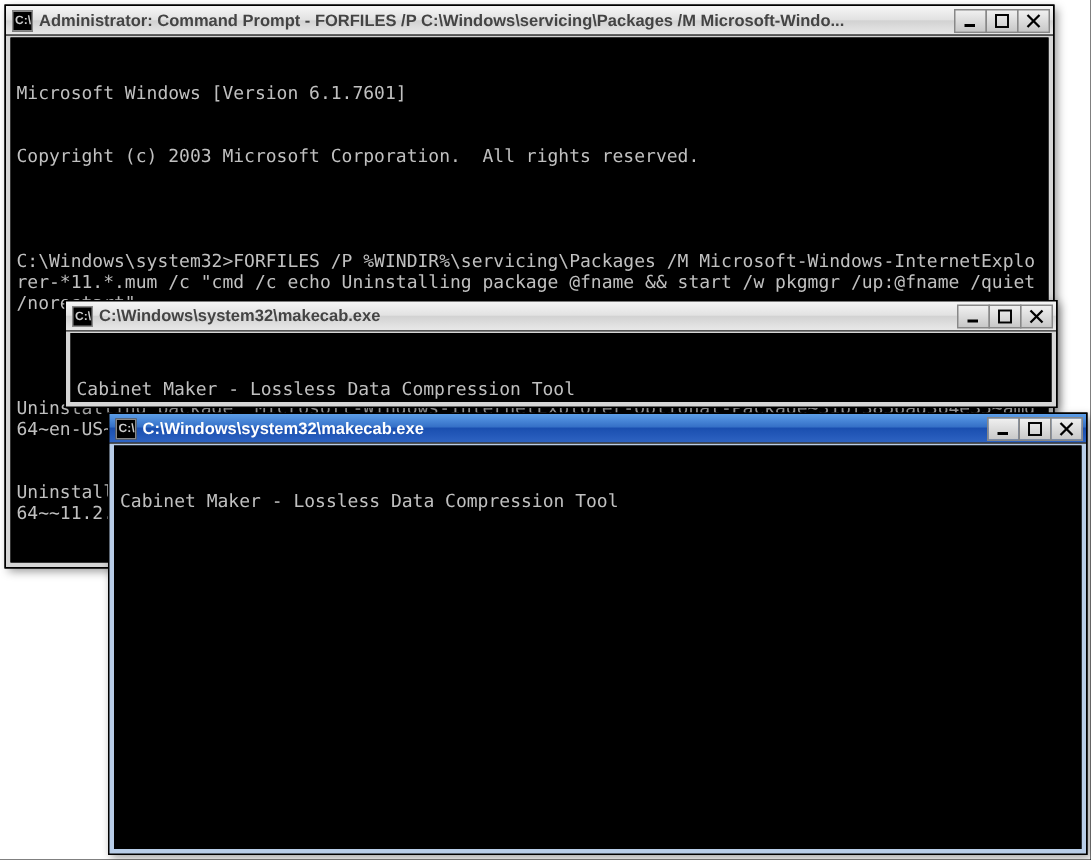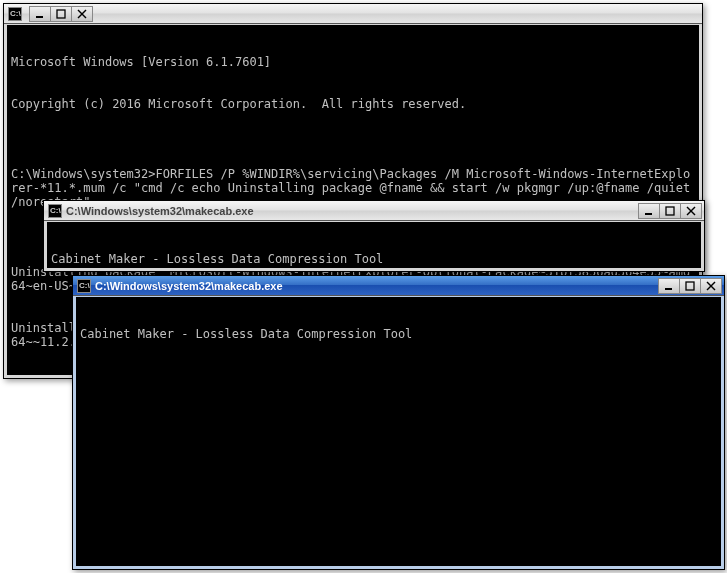--- a/index.html
+++ b/index.html
@@ -102,20 +102,21 @@
   .frame-inner.active {
     border-color: #b8cde8;
   }
 </style>
 </head>
 <body>
 
 <div class="window" style="left:3px; top:3px; width:700px; height:376px;">
   <div class="titlebar inactive">
     <span class="title-icon">C:\</span>
+    <span class="title-text">Administrator: Command Prompt - FORFILES  /P C:\Windows\servicing\Packages /M Microsoft-Windo...</span>
     <div class="win-buttons">
       <div class="win-btn">
           <svg width="10" height="10">
             <rect x="1" y="7" width="7" height="2" fill="#000"></rect>
           </svg>
         </div>
       <div class="win-btn">
           <svg width="10" height="10">
             <rect x="1" y="1" width="8" height="8" fill="none" stroke="#000" stroke-width="1.3"></rect>
           </svg>
@@ -124,21 +125,21 @@
           <svg width="10" height="10">
             <line x1="1" y1="1" x2="9" y2="9" stroke="#000" stroke-width="1.5"></line>
             <line x1="9" y1="1" x2="1" y2="9" stroke="#000" stroke-width="1.5"></line>
           </svg>
         </div>
     </div>
   </div>
   <div class="frame-inner"></div>
   <div class="client">
     <div>Microsoft Windows [Version 6.1.7601]</div>
-    <div>Copyright (c) 2016 Microsoft Corporation.  All rights reserved.</div>
+    <div>Copyright (c) 2003 Microsoft Corporation.  All rights reserved.</div>
     <div></div>
     <div>C:\Windows\system32&gt;FORFILES /P %WINDIR%\servicing\Packages /M Microsoft-Windows-InternetExplorer-*11.*.mum /c "cmd /c echo Uninstalling package @fname &amp;&amp; start /w pkgmgr /up:@fname /quiet /norestart"</div>
     <div></div>
     <div>Uninstalling package "Microsoft-Windows-InternetExplorer-Optional-Package~31bf3856ad364e35~amd64~en-US~11.2.9600.16428"</div>
     <div>Uninstalling package "Microsoft-Windows-InternetExplorer-Optional-Package~31bf3856ad364e35~amd64~~11.2.9600.16428"</div>
   </div>
 </div>
 
 <div class="window" style="left:43px; top:200px; width:662px; height:72px;">
   <div class="titlebar inactive">

